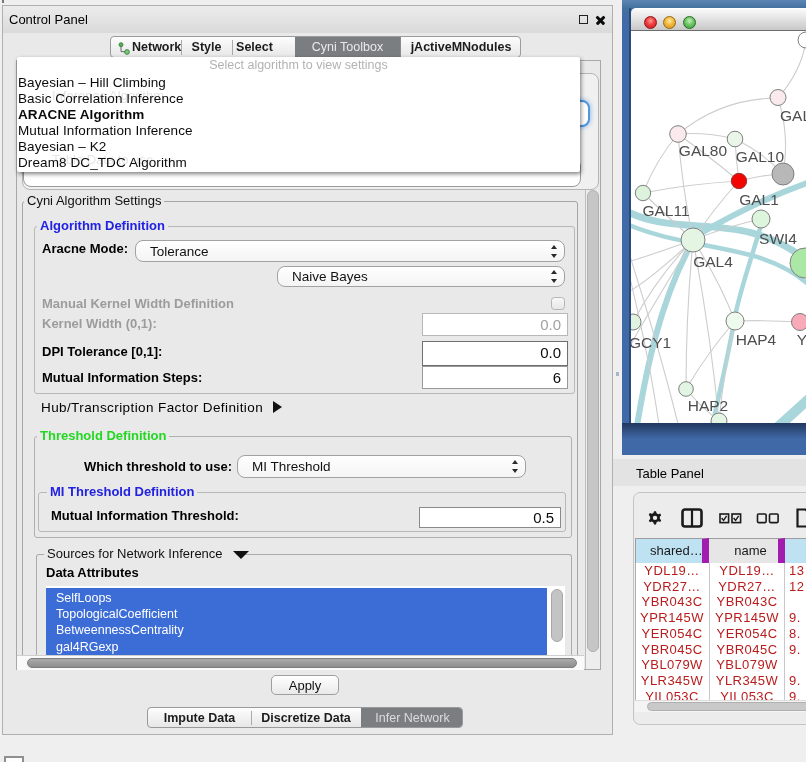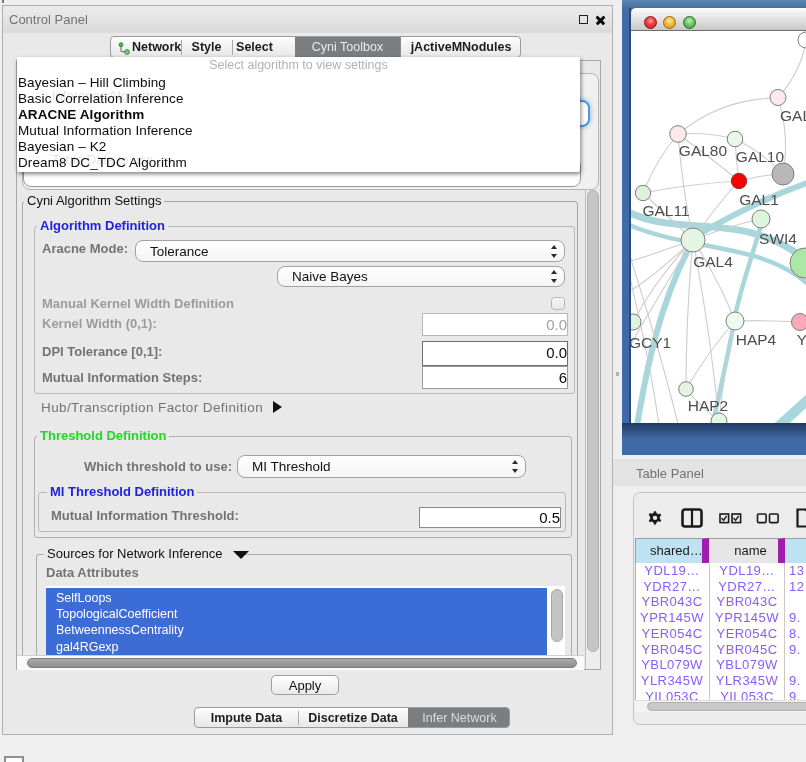--- a/index.html
+++ b/index.html
@@ -1,33 +1,33 @@
 <!DOCTYPE html>
 <html><head>
 <meta charset="utf-8">
 <style>
 html,body{margin:0;padding:0;}
 body{font-family:"Liberation Sans",sans-serif;}
 #page{position:relative;width:806px;height:762px;background:#efefef;overflow:hidden;}
 .abs{position:absolute;}
-.lbl{position:absolute;font-size:13px;color:#737373;white-space:nowrap;}
+.lbl{position:absolute;font-size:13px;color:#000000;white-space:nowrap;}
 .bold{font-weight:bold;}
 .gray{color:#9c9c9c;}
 .combo{position:absolute;border:1px solid #a2a2a2;border-radius:8px;background:linear-gradient(#ffffff,#f4f4f4);box-sizing:border-box;}
 .combo .ctext{position:absolute;left:14px;top:0;bottom:0;font-size:13.5px;color:#111;display:flex;align-items:center;}
 .arrows{position:absolute;right:6px;top:50%;margin-top:-7.5px;width:7px;height:15px;}
 .arrows:before{content:"";position:absolute;left:0;top:1px;border-left:3.5px solid transparent;border-right:3.5px solid transparent;border-bottom:4.5px solid #2a2a2a;}
 .arrows:after{content:"";position:absolute;left:0;bottom:1px;border-left:3.5px solid transparent;border-right:3.5px solid transparent;border-top:4.5px solid #2a2a2a;}
-.field{position:absolute;background:#fff;box-sizing:border-box;font-size:15px;color:#0a0a0a;text-align:right;padding-right:0;}
+.field{position:absolute;background:#fff;box-sizing:border-box;font-size:15px;color:#0a0a0a;text-align:right;padding-right:6px;}
 .group{position:absolute;border:1px solid #ababab;border-radius:3px;box-sizing:border-box;}
 .gtitle{position:absolute;font-size:13px;background:#e9e9e9;padding:0 3px;white-space:nowrap;line-height:14px;}
 .tseg{position:absolute;top:0;height:22px;font-size:12.5px;font-weight:bold;color:#1c1c1c;text-align:center;line-height:21px;}
 .pitem{position:absolute;left:18px;font-size:13.5px;letter-spacing:0.1px;color:#0a0a0a;white-space:nowrap;}
 .hcell{position:absolute;box-sizing:border-box;border-right:7px solid #a21caf;border-top:1px solid #9e9e9e;font-size:13px;color:#1a1a1a;text-align:center;line-height:24px;}
-.trow{position:absolute;font-size:13px;letter-spacing:0.45px;color:#8b5cf6;white-space:nowrap;}
+.trow{position:absolute;font-size:13px;letter-spacing:0.45px;color:#b91c1c;white-space:nowrap;}
 </style>
 </head>
 <body>
 <div id="page">
 
 <div class="abs" style="left:2px;top:5px;width:611px;height:730px;background:#e9e9e9;border:1px solid #b0b0b0;box-sizing:border-box;"></div>
 <div class="abs" style="left:3px;top:6px;width:609px;height:27px;background:linear-gradient(#ececec,#dadada);"></div>
 <div class="lbl" style="left:9px;top:12px;">Control Panel</div>
 <div class="abs" style="left:579px;top:15px;width:9px;height:9px;border:1.5px solid #222;box-sizing:border-box;"></div>
 <div class="abs" style="left:596px;top:15px;width:9px;height:9px;">
@@ -122,21 +122,21 @@
 <div class="abs" style="left:551px;top:589px;width:12px;height:53px;background:#c4c4c4;border:1px solid #a8a8a8;border-radius:6px;box-sizing:border-box;"></div>
 
 <div class="abs" style="left:17px;top:655px;width:567px;height:15px;background:#fafafa;border-top:1px solid #cfcfcf;box-sizing:border-box;"></div>
 <div class="abs" style="left:27px;top:658px;width:550px;height:10px;border-radius:5px;background:linear-gradient(#ababab,#8d8d8d);border:1px solid #7d7d7d;box-sizing:border-box;"></div>
 
 <div class="abs" style="left:585px;top:190px;width:15px;height:479px;background:#ededed;border-left:1px solid #bdbdbd;box-sizing:border-box;"></div>
 <div class="abs" style="left:587px;top:190px;width:12px;height:462px;background:#c6c6c6;border:1px solid #b0b0b0;border-radius:6px;box-sizing:border-box;"></div>
 
 <div class="abs" style="left:271px;top:675px;width:68px;height:20px;border:1px solid #9f9f9f;border-radius:5px;background:linear-gradient(#ffffff,#e9e9e9);font-size:13px;color:#111;text-align:center;line-height:19px;box-sizing:border-box;">Apply</div>
 
-<div class="abs" style="left:147px;top:707px;width:316px;height:21px;border:1px solid #9a9a9a;border-radius:4px;background:linear-gradient(#fdfdfd,#e7e7e7);box-sizing:border-box;overflow:hidden;margin-left:47px;">
+<div class="abs" style="left:147px;top:707px;width:316px;height:21px;border:1px solid #9a9a9a;border-radius:4px;background:linear-gradient(#fdfdfd,#e7e7e7);box-sizing:border-box;overflow:hidden;">
   <div style="position:absolute;left:213px;top:0;width:103px;height:21px;background:#7b7e81;"></div>
   <div style="position:absolute;left:103px;top:3px;width:1px;height:14px;background:#aaa;"></div>
   <div class="tseg" style="left:0;width:103px;line-height:20px;">Impute Data</div>
   <div class="tseg" style="left:103px;width:110px;line-height:20px;">Discretize Data</div>
   <div class="tseg" style="left:213px;width:103px;font-weight:normal;color:#dcdcdc;line-height:20px;">Infer Network</div>
 </div>
 
 <div class="abs" style="left:4px;top:756px;width:20px;height:12px;border:2px solid #8f8f8f;background:#fdfdfd;box-sizing:border-box;"></div>
 
 <div class="abs" style="left:622px;top:0;width:184px;height:455px;background:linear-gradient(180deg,#5e86b5 0px,#44719f 8px,#4069a8 20px,#4069a8 100%);"></div>

